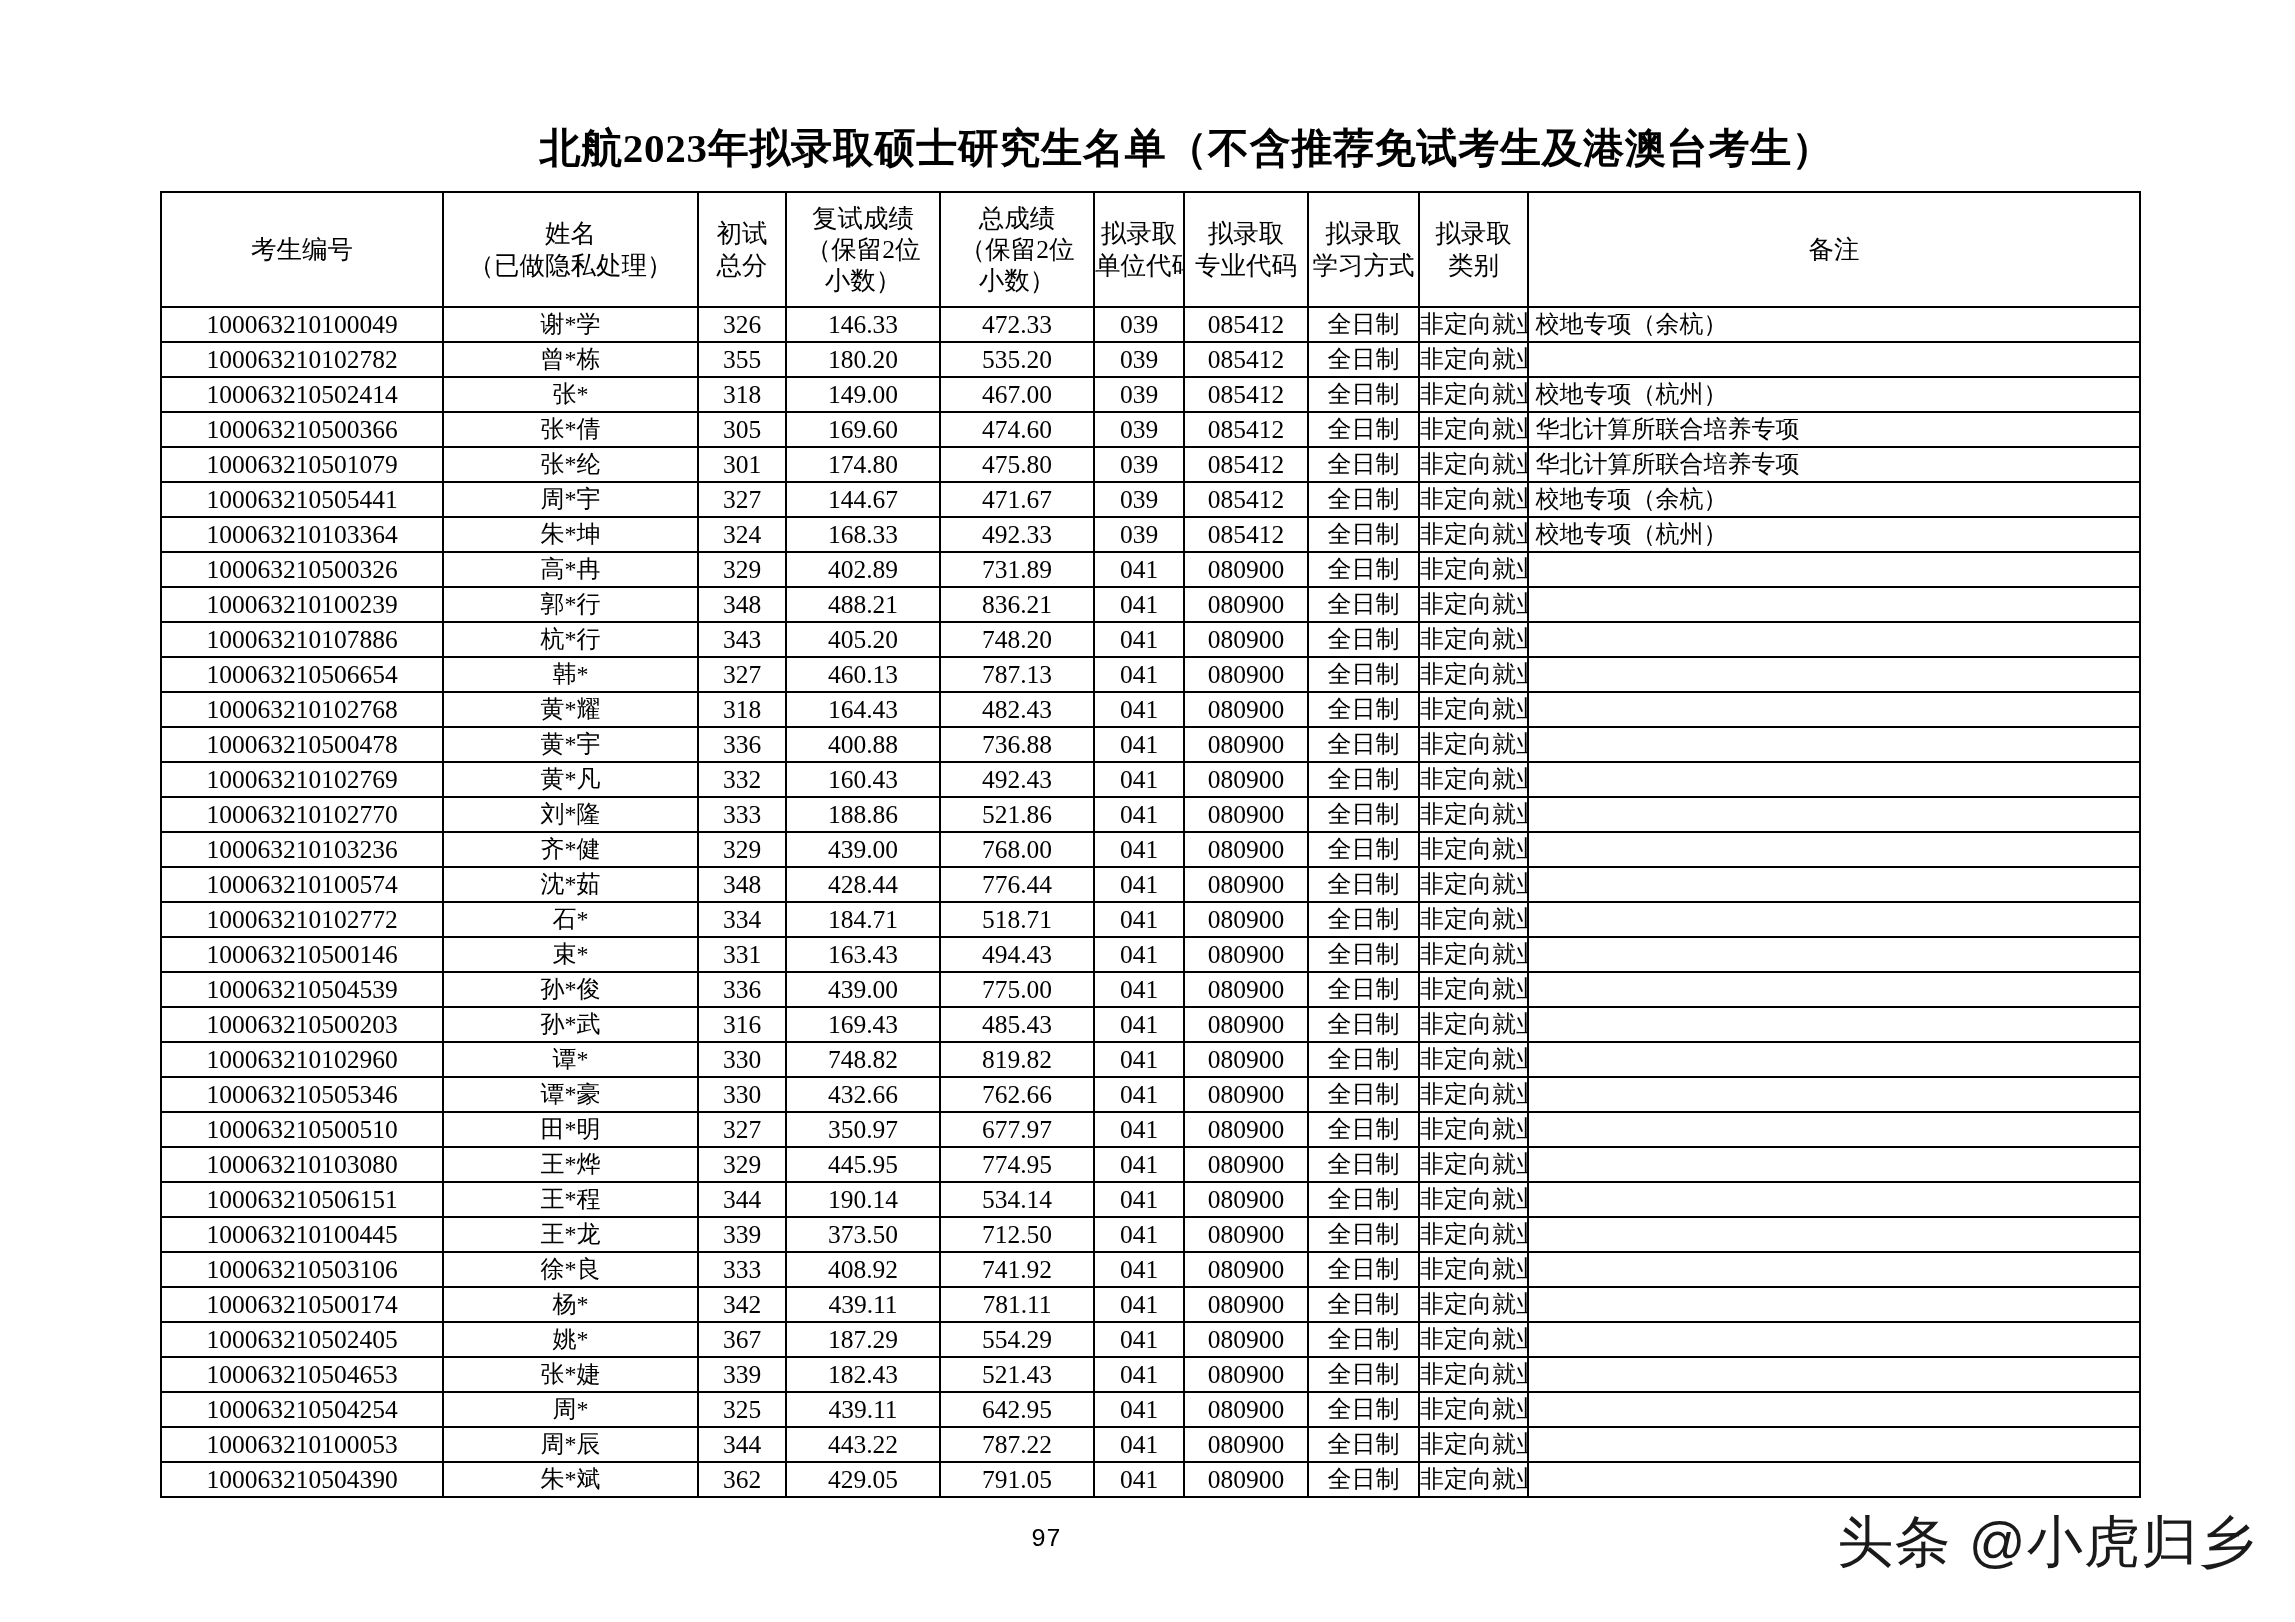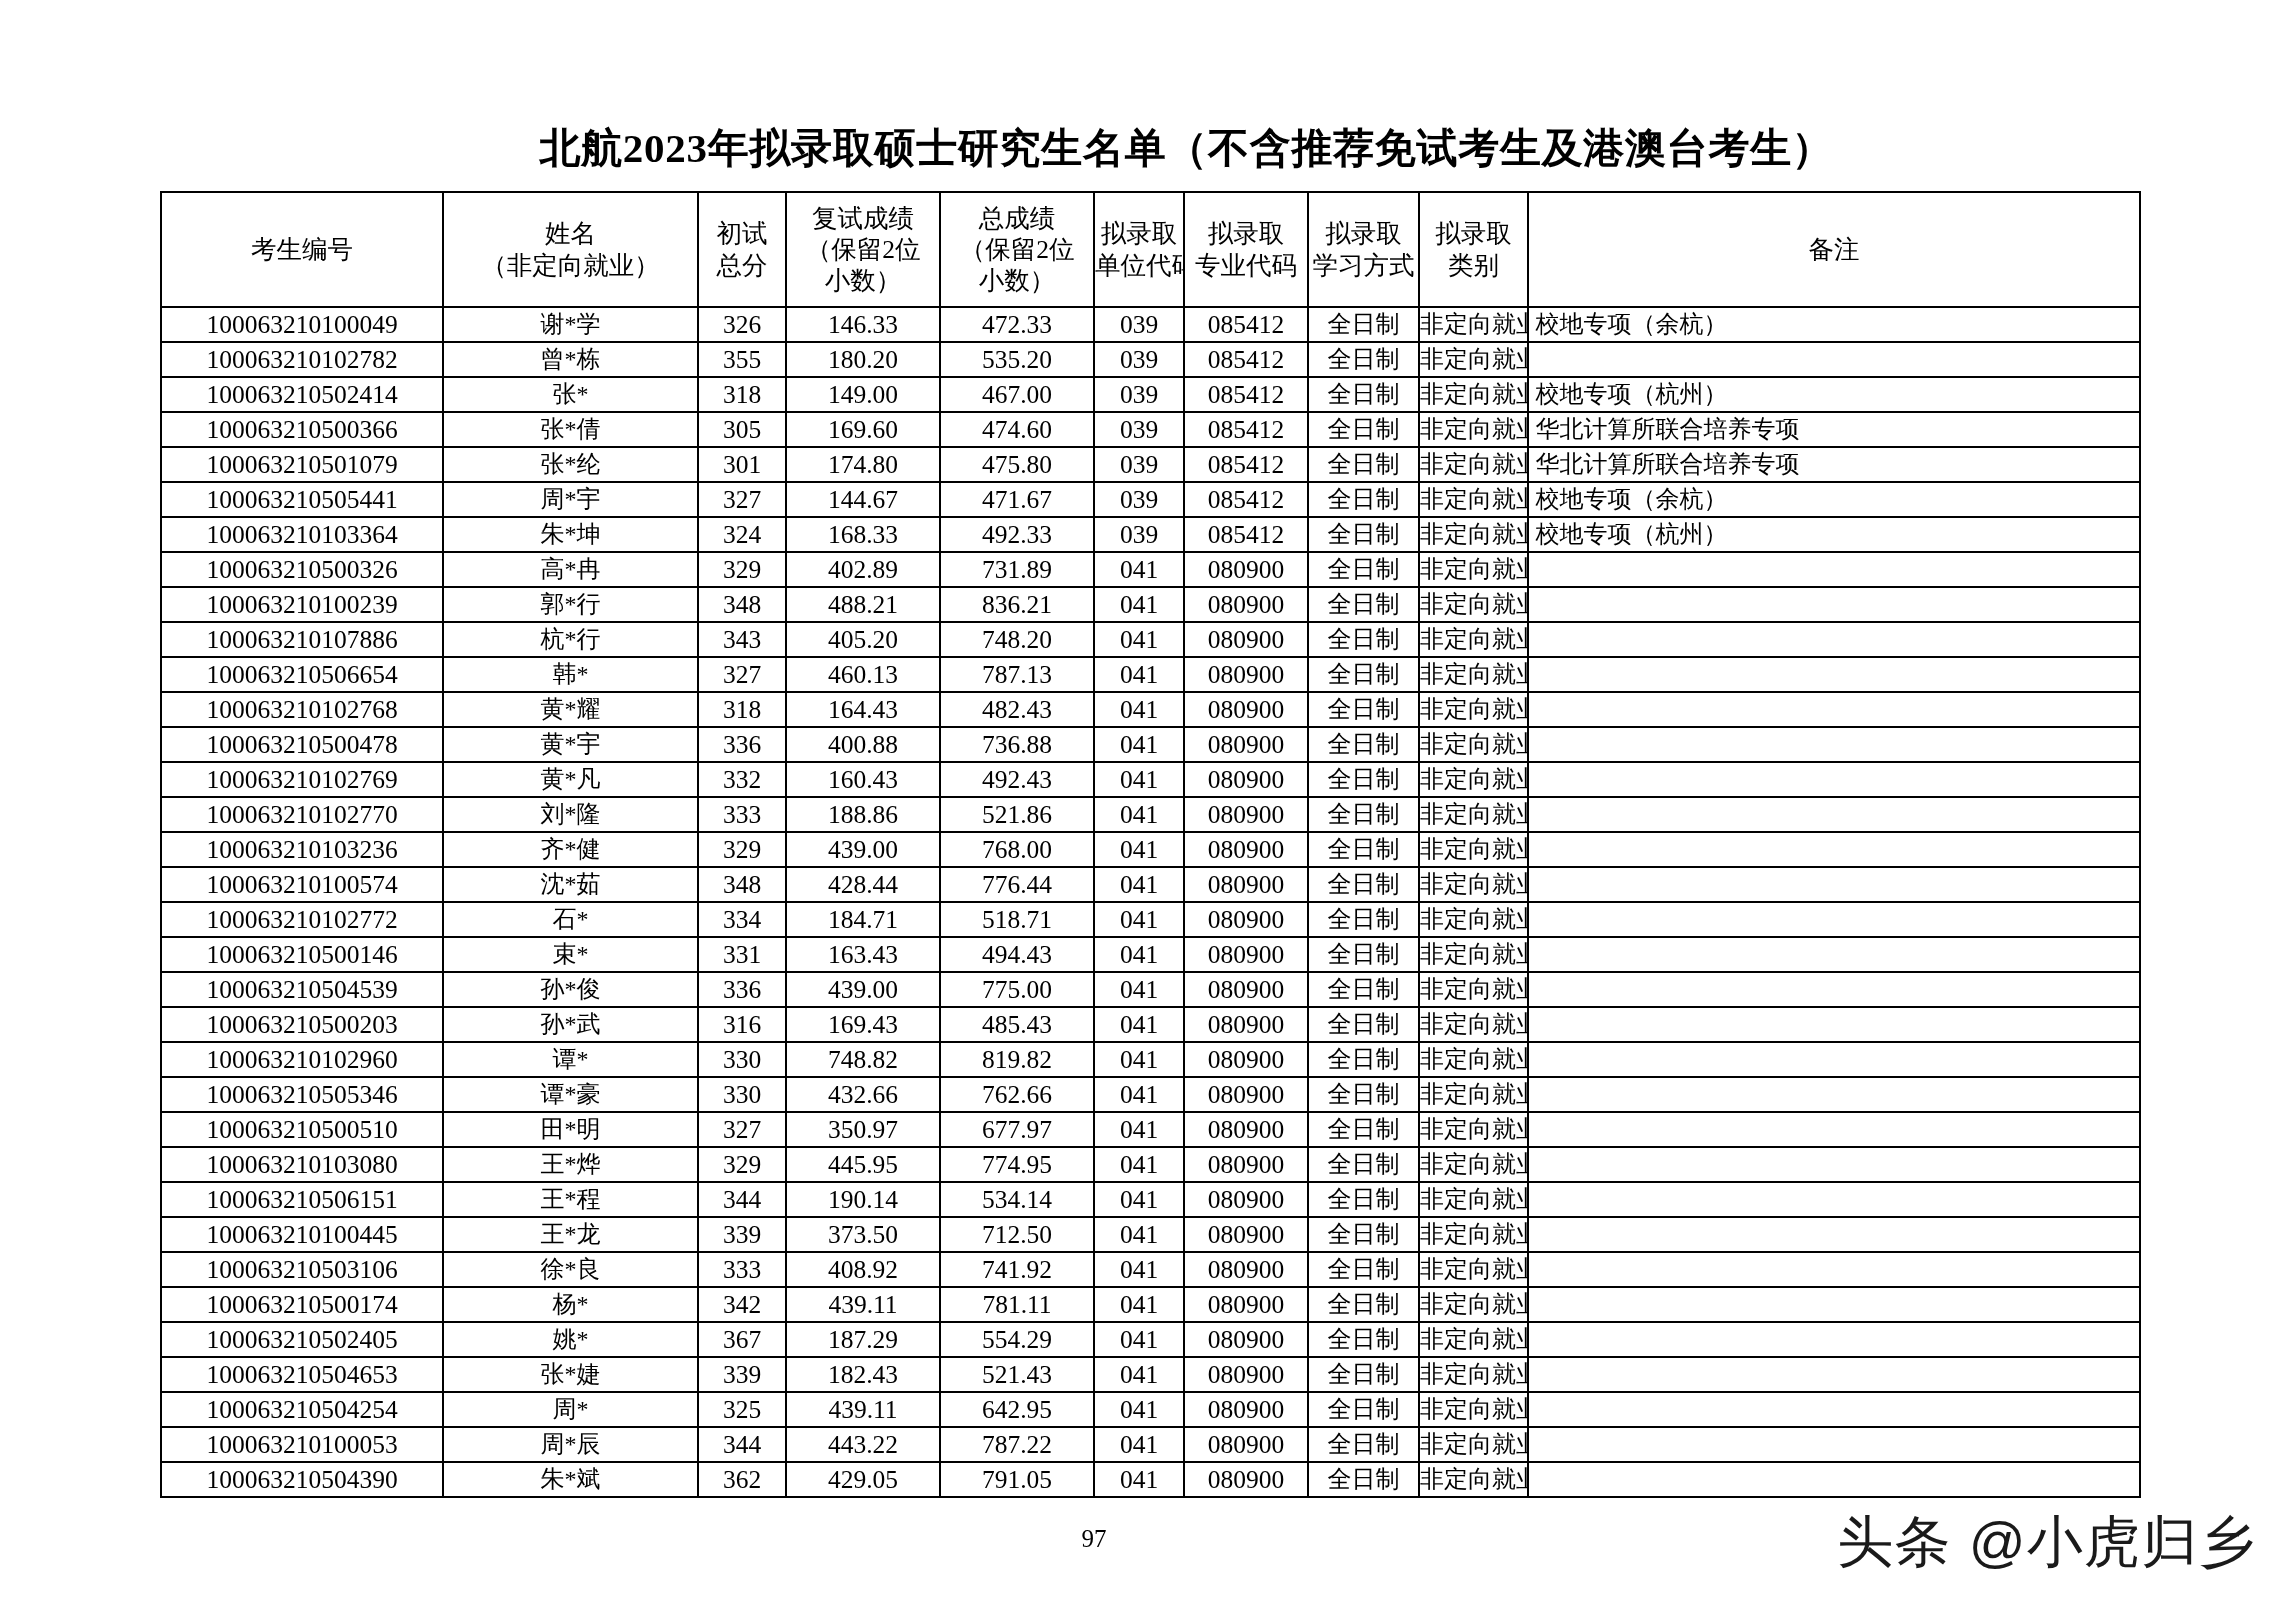--- a/index.html
+++ b/index.html
@@ -98,22 +98,21 @@
   .hdr-lines { display: block; }
   .hdr-lines span { display: block; }
 
   .page-number {
     position: absolute;
     left: 0;
     top: 1525px;
     width: 2092px;
     text-align: center;
     font-size: 25px;
-    font-family: Liberation Serif, serif;
-    padding-left: 48px;
+    font-family: Liberation Mono, monospace;
   }
 
   .watermark {
     position: absolute;
     right: 39px;
     top: 1505px;
     font-size: 56px;
     font-weight: normal;
     font-family: "Liberation Sans", "DejaVu Sans", sans-serif;
     color: #1a1a1a;
@@ -144,21 +143,21 @@
     <thead>
       <tr>
         <th>
           <span class="hdr-lines">
               <span>考生编号</span>
             </span>
         </th>
         <th>
           <span class="hdr-lines">
             <span>姓名</span>
-            <span>（非定向就业）</span>
+            <span>（已做隐私处理）</span>
           </span>
         </th>
         <th>
           <span class="hdr-lines">
             <span>初试</span>
             <span>总分</span>
           </span>
         </th>
         <th>
           <span class="hdr-lines">

